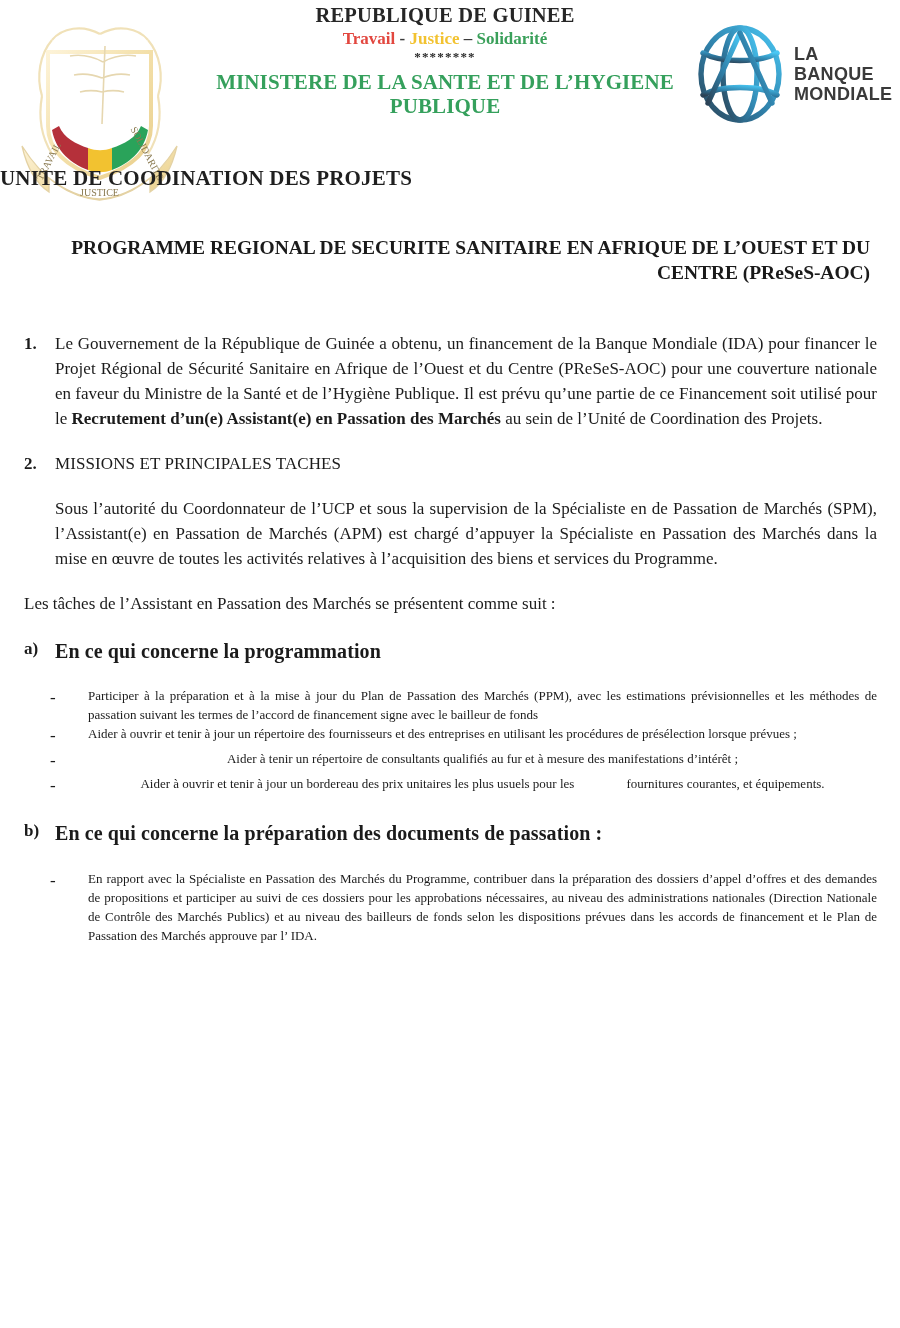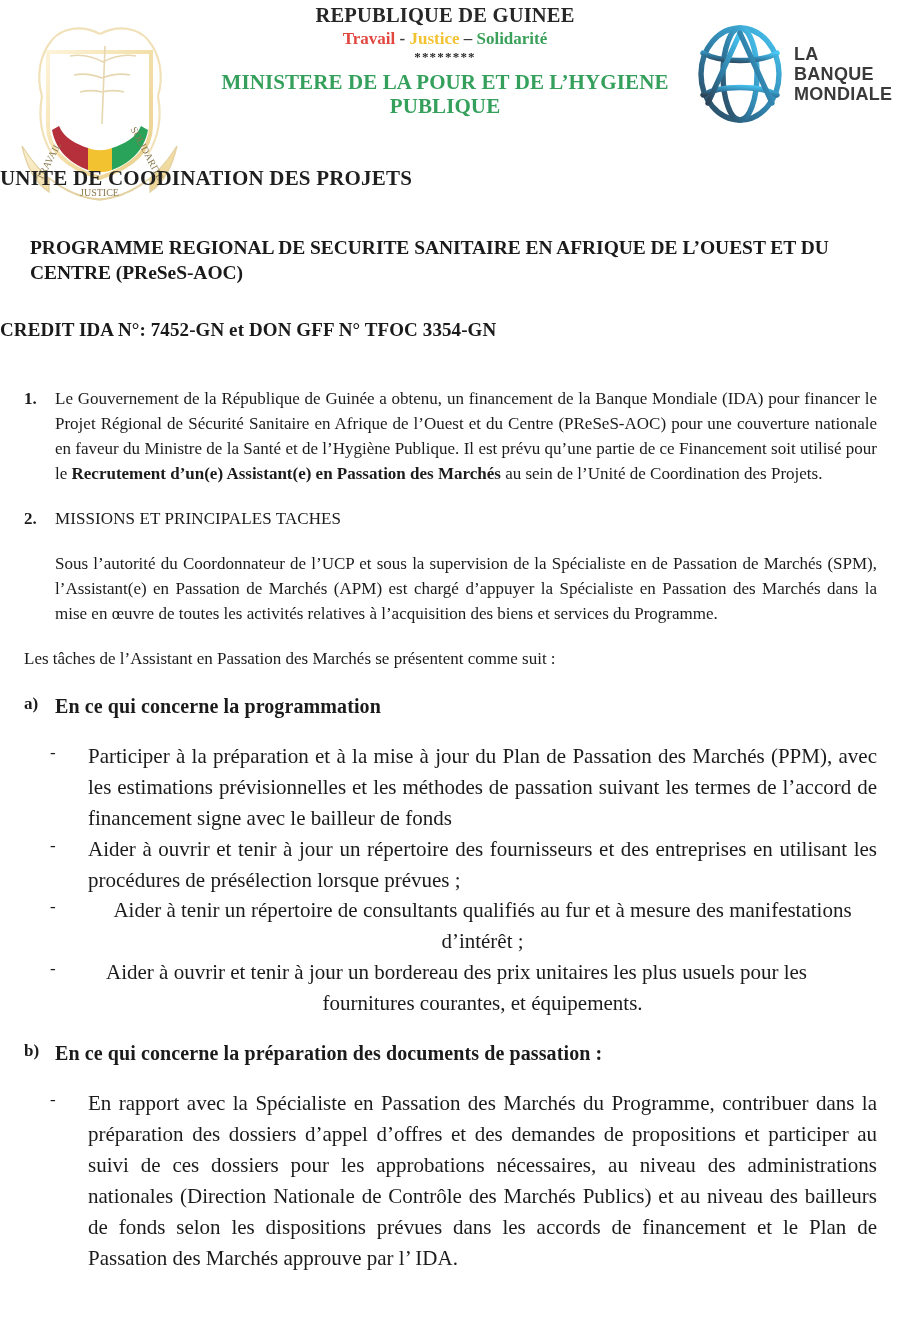--- a/index.html
+++ b/index.html
@@ -106,21 +106,21 @@
     text-align: left;
     font-weight: bold;
     font-size: 21px;
     color: #1f1f1f;
     letter-spacing: .2px;
   }
 
   
   .titles {
     margin-top: 24px;
-    text-align: left;
+    text-align: right;
     color: #1a1a1a;
   }
   .t-prog {
     font-weight: bold;
     font-size: 19.5px;
     line-height: 1.28;
     padding: 0 30px;
     letter-spacing: -.05px;
   }
   .t-credit {
@@ -209,21 +209,21 @@
     display: flex;
     align-items: flex-start;
   }
   .dash-marker {
     flex: 0 0 38px;
     font-size: 17px;
     line-height: 1.47;
   }
   .dash-text {
     flex: 1 1 auto;
-    font-size: 21px;
+    font-size: 13px;
     line-height: 1.47;
     text-align: justify;
     text-justify: inter-word;
   }
   .dash-text.nojust { text-align: center; }
   .wide-gap { display: inline-block; width: 52px; }
 
   b, strong { font-weight: bold; }
 </style>
 </head>
@@ -280,21 +280,21 @@
   <div class="rep-block">
     <div class="rep-title">REPUBLIQUE DE GUINEE</div>
     <div class="devise">
       <span class="w-travail">Travail</span>
       <span class="w-sep">-</span>
       <span class="w-justice">Justice</span>
       <span class="w-sep">–</span>
       <span class="w-solid">Solidarité</span>
     </div>
     <div class="stars">********</div>
-    <div class="ministere">MINISTERE DE LA POUR ET DE L’HYGIENE PUBLIQUE</div>
+    <div class="ministere">MINISTERE DE LA SANTE ET DE L’HYGIENE PUBLIQUE</div>
   </div>
 
   <div class="wb-logo">
     <div class="wb-globe">
       <svg viewBox="0 0 96 102" xmlns="http://www.w3.org/2000/svg" aria-hidden="true">
         <defs>
           <linearGradient id="wbg" x1="0" y1="1" x2="1" y2="0">
             <stop offset="0%" stop-color="#2c4356"></stop>
             <stop offset="45%" stop-color="#2f7fa8"></stop>
             <stop offset="100%" stop-color="#49c8f5"></stop>
@@ -316,21 +316,20 @@
       <div>LA BANQUE</div>
       <div>MONDIALE</div>
     </div>
   </div>
 
   <div class="ucp">UNITE DE COODINATION DES PROJETS</div>
 </div>
 
 <div class="titles">
   <div class="t-prog">PROGRAMME REGIONAL DE SECURITE SANITAIRE EN AFRIQUE DE L’OUEST ET DU CENTRE (PReSeS-AOC)</div>
-  <div class="t-credit">CREDIT IDA N°: 7452-GN et DON GFF N° TFOC 3354-GN</div>
 </div>
 
 <div class="body-wrap">
 
   <div class="num-item">
     <div class="num-marker">1.</div>
     <div class="num-body"><span>Le Gouvernement de la République de Guinée a obtenu, un financement de la Banque Mondiale (IDA) pour financer le Projet Régional de Sécurité Sanitaire en Afrique de l’Ouest et du Centre (PReSeS-AOC) pour une couverture nationale en faveur du Ministre de la Santé et de l’Hygiène Publique.  Il est prévu qu’une partie de ce Financement soit utilisé pour le </span><b>Recrutement d’un(e) Assistant(e) en Passation des Marchés</b><span> au sein de l’Unité de Coordination des Projets.</span></div>
   </div>
 
   <div class="p-gap"></div>

